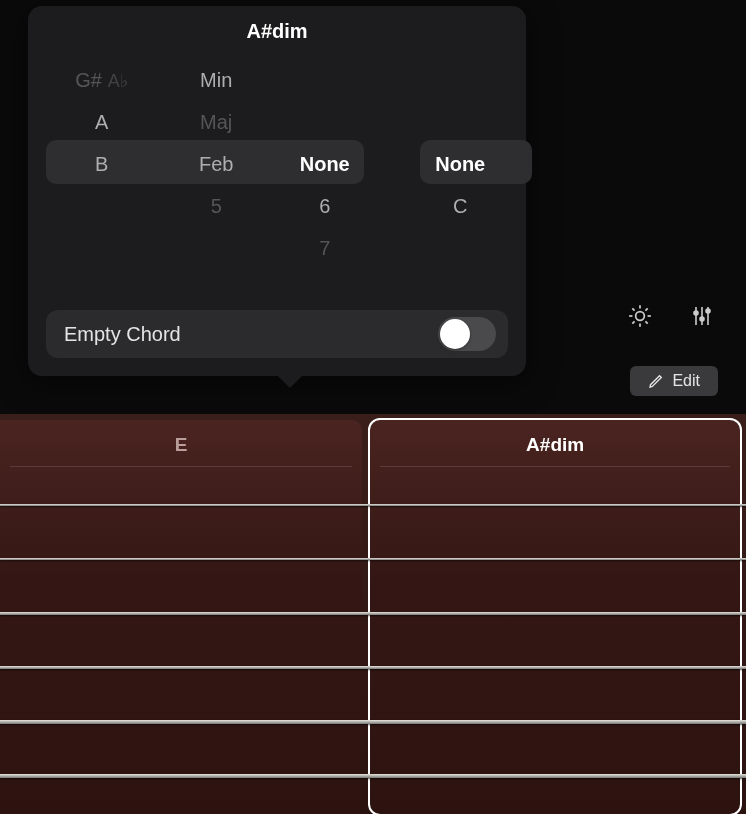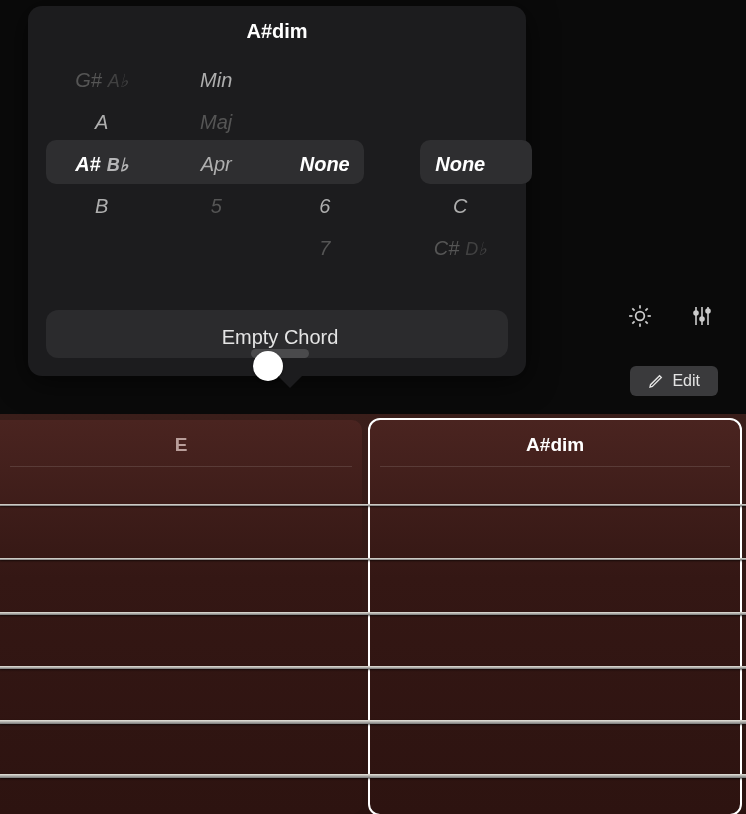--- a/index.html
+++ b/index.html
@@ -43,21 +43,20 @@
     text-align: center;
     margin-bottom: 16px;
   }
 
   .picker-grid {
     display: flex;
     gap: 12px;
     align-items: stretch;
     margin-bottom: 30px;
     position: relative;
-    font-style: italic;
   }
   .picker-col {
     display: flex;
     flex-direction: column;
     align-items: center;
     justify-content: flex-start;
   }
   .col-root   { width: 112px; }
   .col-quality{ width: 94px; }
   .col-ext    { width: 100px; }
@@ -94,24 +93,23 @@
   .sel-pill.main { left: 18px; width: 318px; top: 134px; }
   .sel-pill.bass { left: 392px; width: 112px; top: 134px; }
   .picker-col .picker-item { position: relative; z-index: 1; }
 
   .empty-row {
     display: flex;
     align-items: center;
     justify-content: space-between;
     background: #2b2b2d;
     border-radius: 12px;
-    padding: 16px 12px 0 18px;
+    padding: 0 12px 0 18px;
     height: 48px;
     margin-top: auto;
-    flex-direction: column;
   }
   .empty-row .label {
     color: #e4e4e4;
     font-size: 20px;
   }
   .switch {
     width: 58px;
     height: 34px;
     background: #4a4a4c;
     border-radius: 17px;
@@ -243,35 +241,32 @@
 
   <div class="picker-grid">
 
     <div class="picker-col col-root">
       <div class="picker-item">
         <span>G#</span><span class="alt">A♭</span>
       </div>
       <div class="picker-item near">
         <span>A</span>
       </div>
-      <div class="picker-item selected">
-        <span>A#</span><span class="alt">B♭</span>
-      </div>
       <div class="picker-item near">
         <span>B</span>
       </div>
       <div class="picker-item">
         <span></span>
       </div>
     </div>
 
     <div class="picker-col col-quality">
       <div class="picker-item near">Min</div>
       <div class="picker-item">Maj</div>
-      <div class="picker-item near">Apr</div>
+      <div class="picker-item near">Feb</div>
       <div class="picker-item">5</div>
     </div>
 
     <div class="picker-col col-ext">
       <div class="picker-item"></div>
       <div class="picker-item near"></div>
       <div class="picker-item selected">None</div>
       <div class="picker-item near">6</div>
       <div class="picker-item">7</div>
     </div>
@@ -281,23 +276,20 @@
         <span></span>
       </div>
       <div class="picker-item near">
         <span></span>
       </div>
       <div class="picker-item selected">
         <span>None</span>
       </div>
       <div class="picker-item near">
         <span>C</span>
-      </div>
-      <div class="picker-item">
-        <span>C#</span><span class="alt">D♭</span>
       </div>
     </div>
   </div>
 
   <div class="empty-row">
     <span class="label">Empty Chord</span>
     <div class="switch">
       <div class="knob"></div>
     </div>
   </div>

